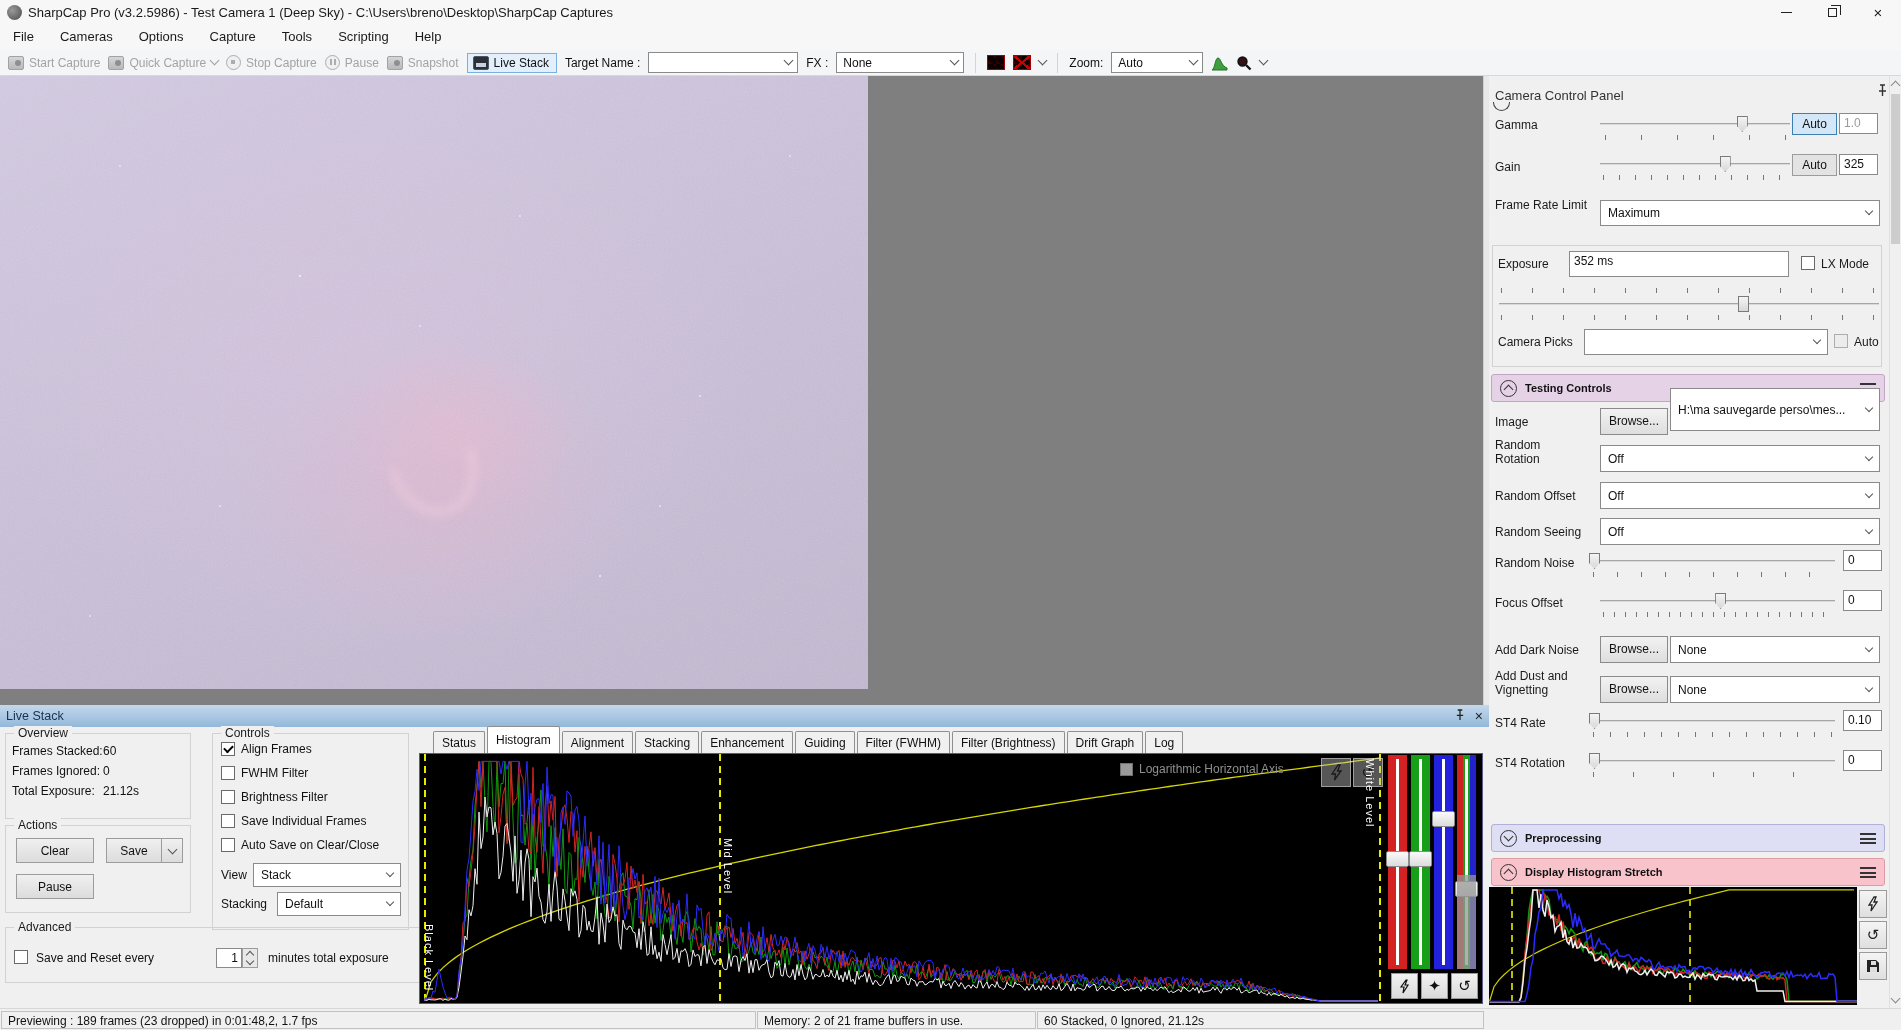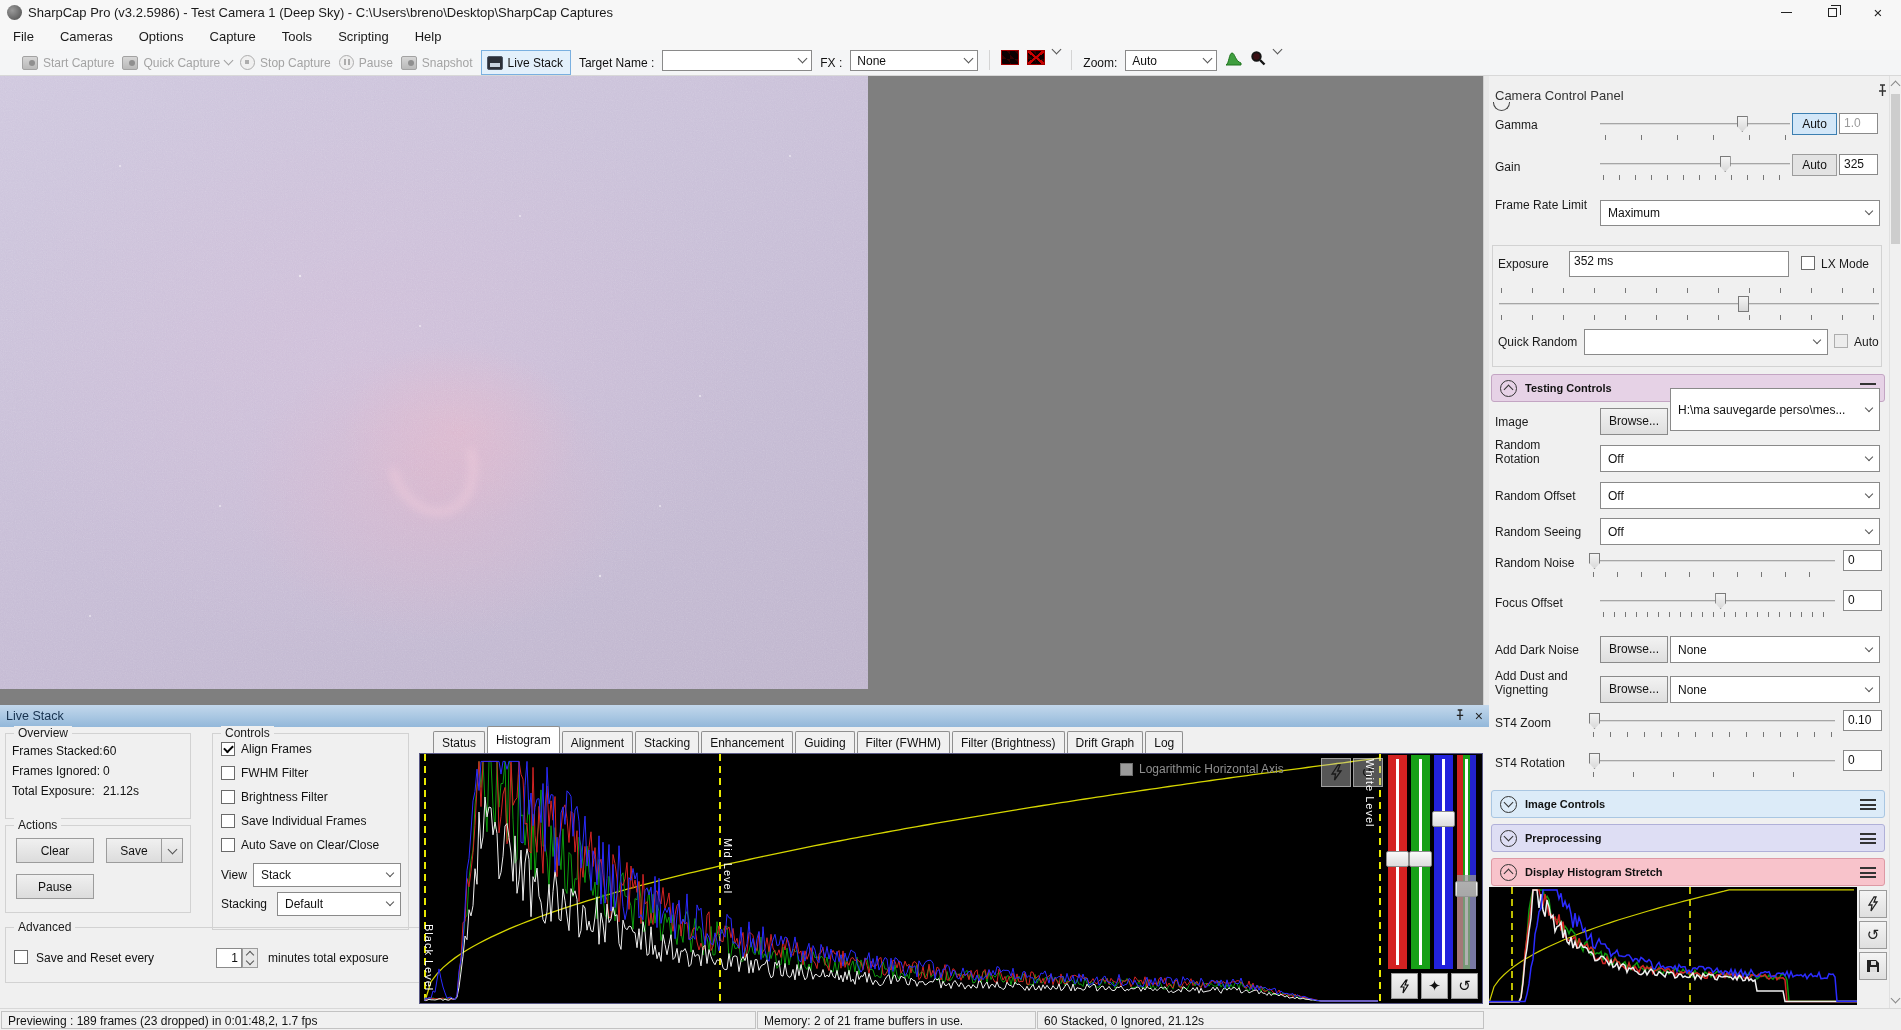--- a/index.html
+++ b/index.html
@@ -13,21 +13,21 @@
   .winbtns{margin-left:auto;display:flex;height:100%}
   .winbtn{width:46px;height:100%;display:flex;align-items:center;justify-content:center;color:#222}
   .ic-min{width:11px;height:1px;background:#222}
   .ic-rest{width:9px;height:9px;border:1px solid #222;position:relative;background:#f7f7f7}
   .ic-rest:before{content:'';position:absolute;left:2px;top:-4px;width:9px;height:9px;border:1px solid #222;border-bottom:none;border-left:none}
   .ic-close{font-size:15px;line-height:1}
   
   .menubar{position:absolute;left:0;top:24px;width:1901px;height:26px;background:#f7f7f7;display:flex;align-items:center;padding-left:0}
   .menuitem{padding:0 13px;font-size:13px;line-height:26px;color:#1a1a1a}
   
-  .toolbar{position:absolute;left:0;top:50px;width:1901px;height:26px;background:#f4f5f6;border-bottom:1px solid #d8d8d8;display:flex;padding-left:22px;gap:8px;white-space:nowrap}
+  .toolbar{position:absolute;left:0;top:50px;width:1901px;height:26px;background:#f4f5f6;border-bottom:1px solid #d8d8d8;display:flex;align-items:center;padding-left:8px;gap:8px;white-space:nowrap}
   .titem{display:flex;align-items:center;gap:5px;font-size:12px}
   .titem.dis{color:#a3a3a3}
   .tsep{width:1px;height:20px;background:#d4d4d4;margin:0 3px}
   .chev{width:7px;height:7px;border-right:1.6px solid #555;border-bottom:1.6px solid #555;transform:rotate(45deg);display:inline-block;margin-top:-4px}
   .chev.dim{border-color:#a0a0a0}
   .ico{width:16px;height:14px;display:inline-block;position:relative;flex:none}
   .ico.cam{background:linear-gradient(#d6d6d6,#b9b9b9);border:1px solid #a2a2a2;border-radius:2px}
   .ico.cam:after{content:'';position:absolute;right:2px;top:3px;width:6px;height:6px;border-radius:50%;background:#8f8f8f}
   .ico.circ{width:15px;height:15px;border:1.5px solid #adadad;border-radius:50%;background:#f0f0f0}
   .ico.stop:after{content:'';position:absolute;left:4px;top:4px;width:4px;height:4px;background:#adadad}
@@ -281,21 +281,21 @@
     <div class="lbl" style="left:5px;top:11px;position:absolute">Exposure</div>
     <div class="valbox" style="left:76px;top:5px;width:220px;height:26px">352 ms</div>
     <span class="cb" style="position:absolute;left:308px;top:10px"></span>
     <span class="lbl" style="left:328px;top:11px;position:absolute">LX Mode</span>
     <div class="ticks" style="left:8px;top:42px;width:376px;--sp:31px"></div>
     <div class="slider" style="left:6px;top:50px;width:380px">
         <div class="track"></div>
         <div class="thumb" style="left:63%"></div>
       </div>
     <div class="ticks" style="left:8px;top:69px;width:376px;--sp:31px"></div>
-    <div class="lbl" style="left:5px;top:89px;position:absolute">Quick Random</div>
+    <div class="lbl" style="left:5px;top:89px;position:absolute">Camera Picks</div>
     <div class="combo" style="left:91px;top:83px;width:244px;height:26px">
         <span></span>
         <span class="chev"></span>
       </div>
     <span class="cb dim" style="position:absolute;left:341px;top:88px"></span>
     <span class="lbl" style="left:361px;top:89px;position:absolute">Auto</span>
   </div>
 
   <div class="shdr hdr-test" style="top:298px">
     <span class="secchev up"></span>
@@ -351,41 +351,36 @@
       <span class="chev"></span>
     </div>
 
   <div class="lbl" style="left:6px;top:593px;width:90px">Add Dust and Vignetting</div>
   <div class="browse" style="left:111px;top:600px">Browse...</div>
   <div class="combo" style="left:181px;top:600px;width:210px;height:27px">
       <span>None</span>
       <span class="chev"></span>
     </div>
 
-  <div class="lbl" style="left:6px;top:640px">ST4 Zoom</div>
+  <div class="lbl" style="left:6px;top:640px">ST4 Rate</div>
   <div class="slider" style="left:100px;top:637px;width:246px">
       <div class="track"></div>
       <div class="thumb pt" style="left:0%"></div>
     </div>
   <div class="ticks" style="left:104px;top:656px;width:240px;--sp:17px"></div>
   <div class="valbox" style="left:354px;top:634px">0.10</div>
 
   <div class="lbl" style="left:6px;top:680px">ST4 Rotation</div>
   <div class="slider" style="left:100px;top:677px;width:246px">
       <div class="track"></div>
       <div class="thumb pt" style="left:0%"></div>
     </div>
   <div class="ticks" style="left:104px;top:696px;width:240px;--sp:40px"></div>
   <div class="valbox" style="left:354px;top:674px">0</div>
 
-  <div class="shdr hdr-imgc" style="top:714px">
-    <span class="secchev down"></span>
-    <b>Image Controls</b>
-    <span class="burger"></span>
-  </div>
   <div class="shdr hdr-stretch" style="top:782px">
     <span class="secchev up"></span>
     <b>Display Histogram Stretch</b>
     <span class="burger"></span>
   </div>
   <div class="shdr hdr-prep" style="top:748px">
     <span class="secchev down"></span>
     <b>Preprocessing</b>
     <span class="burger"></span>
   </div>

